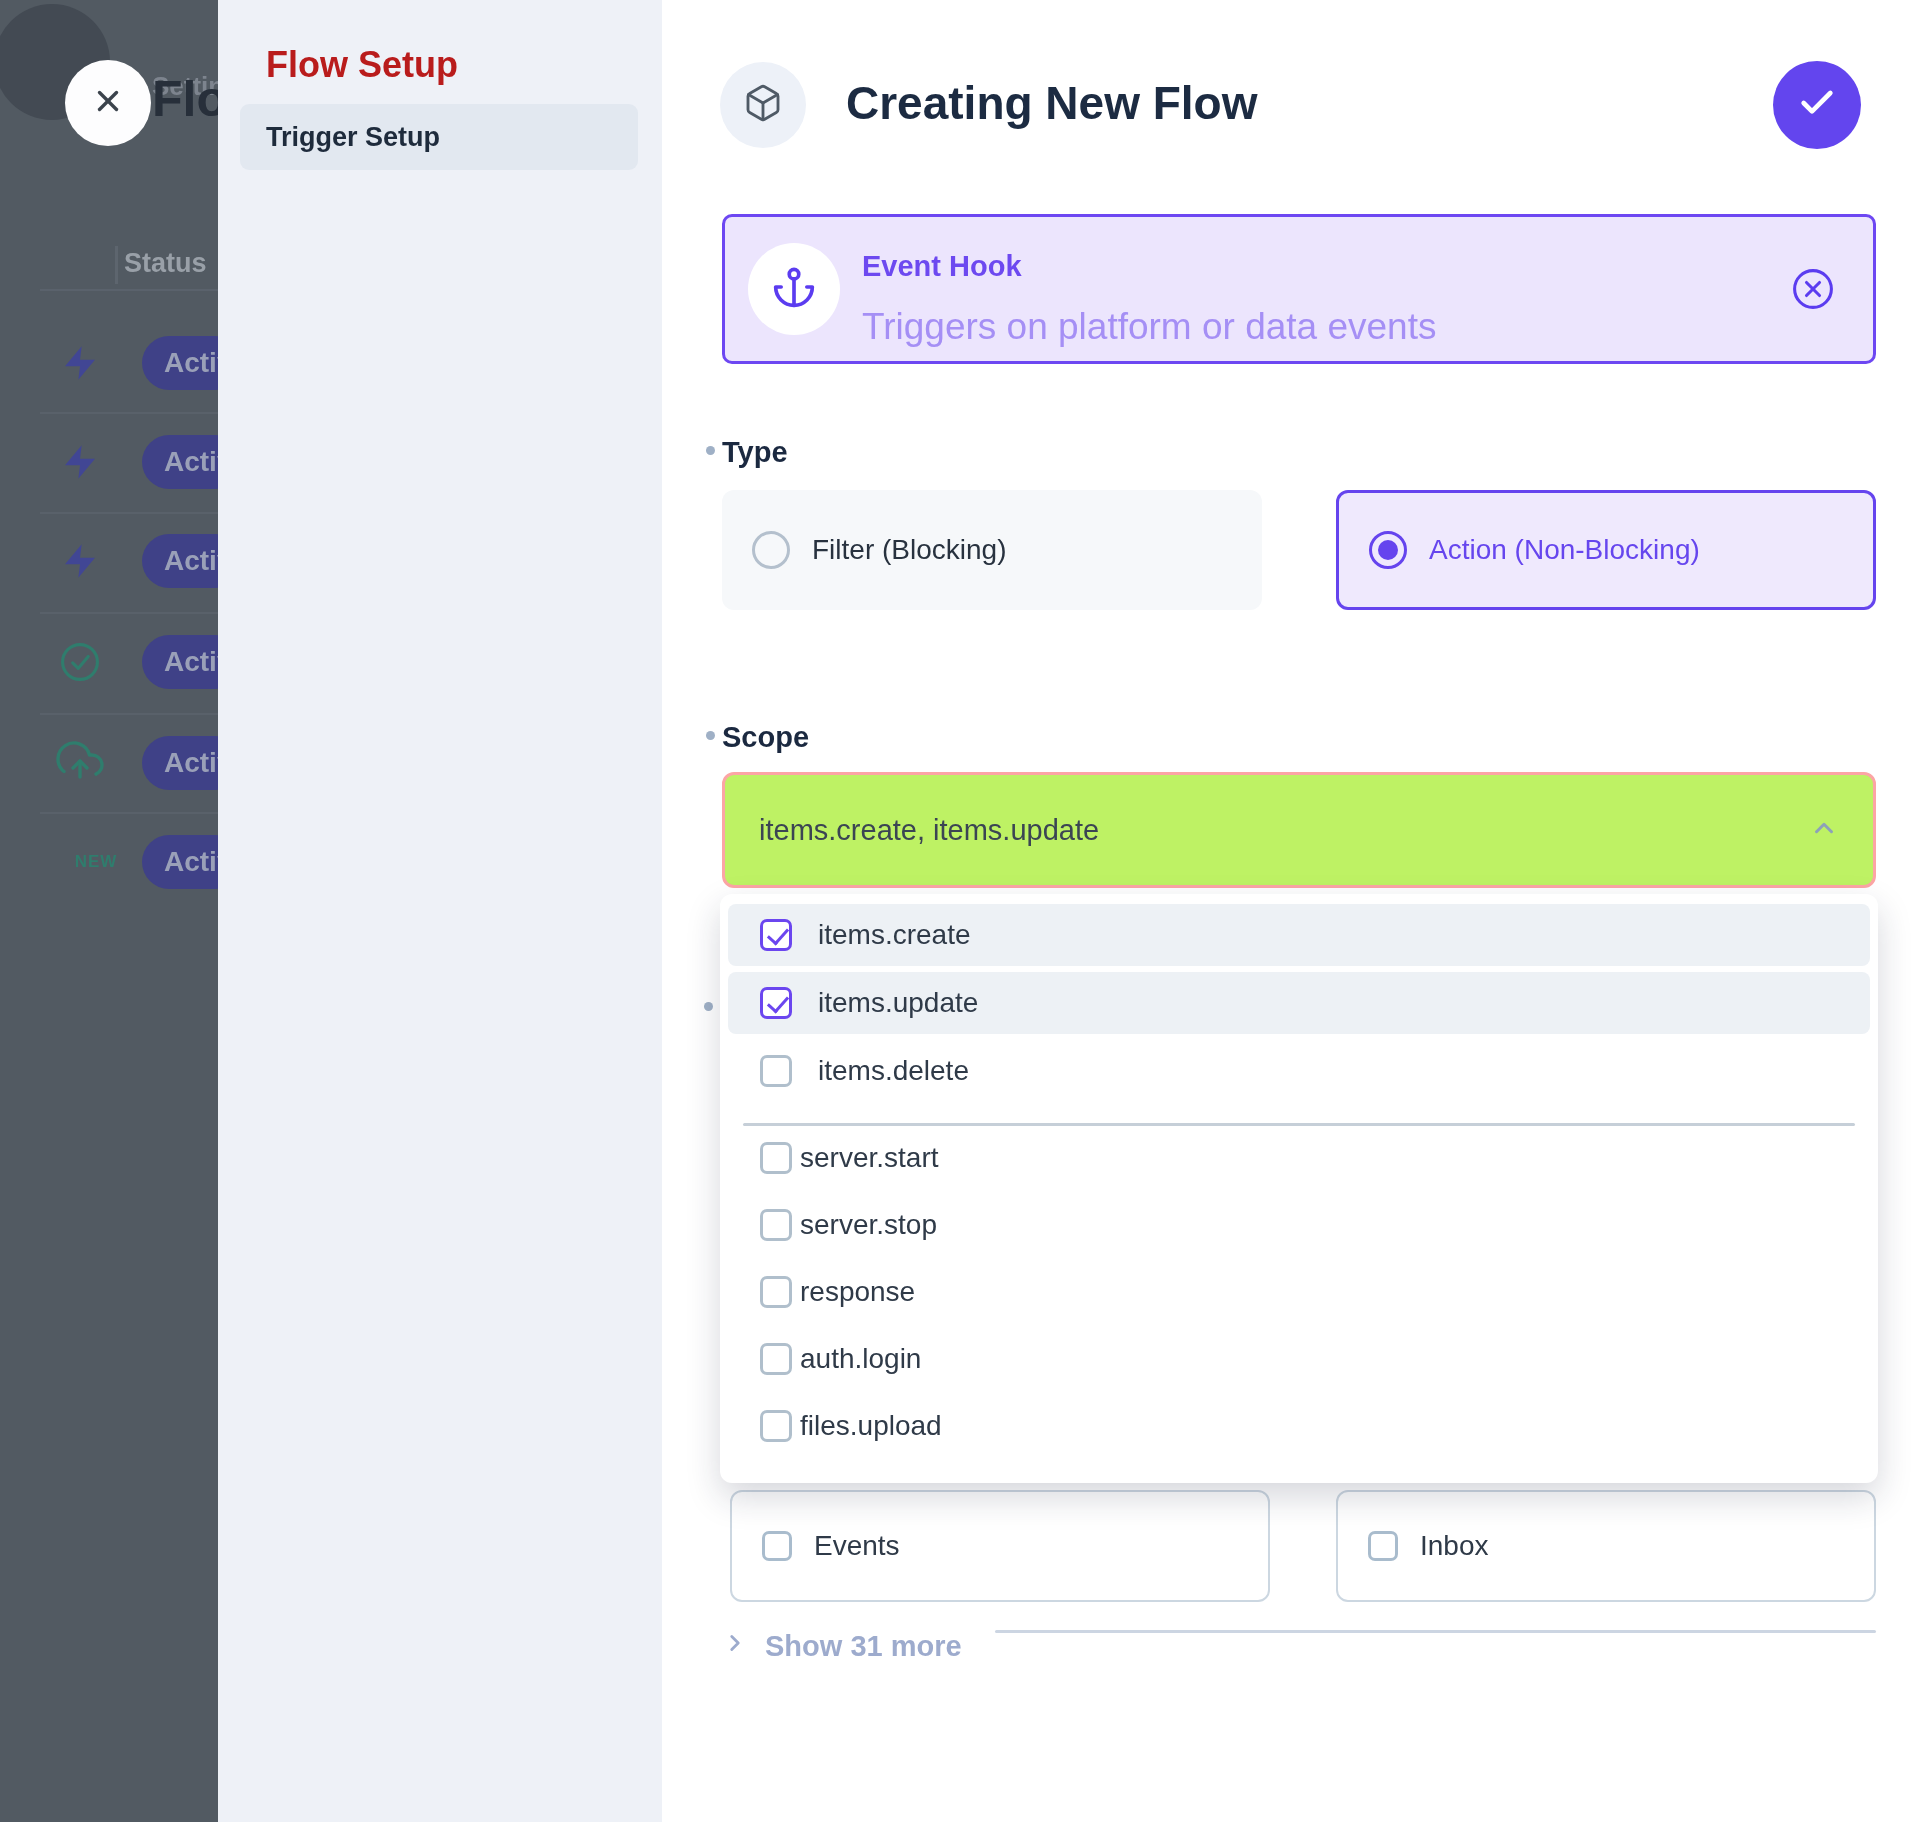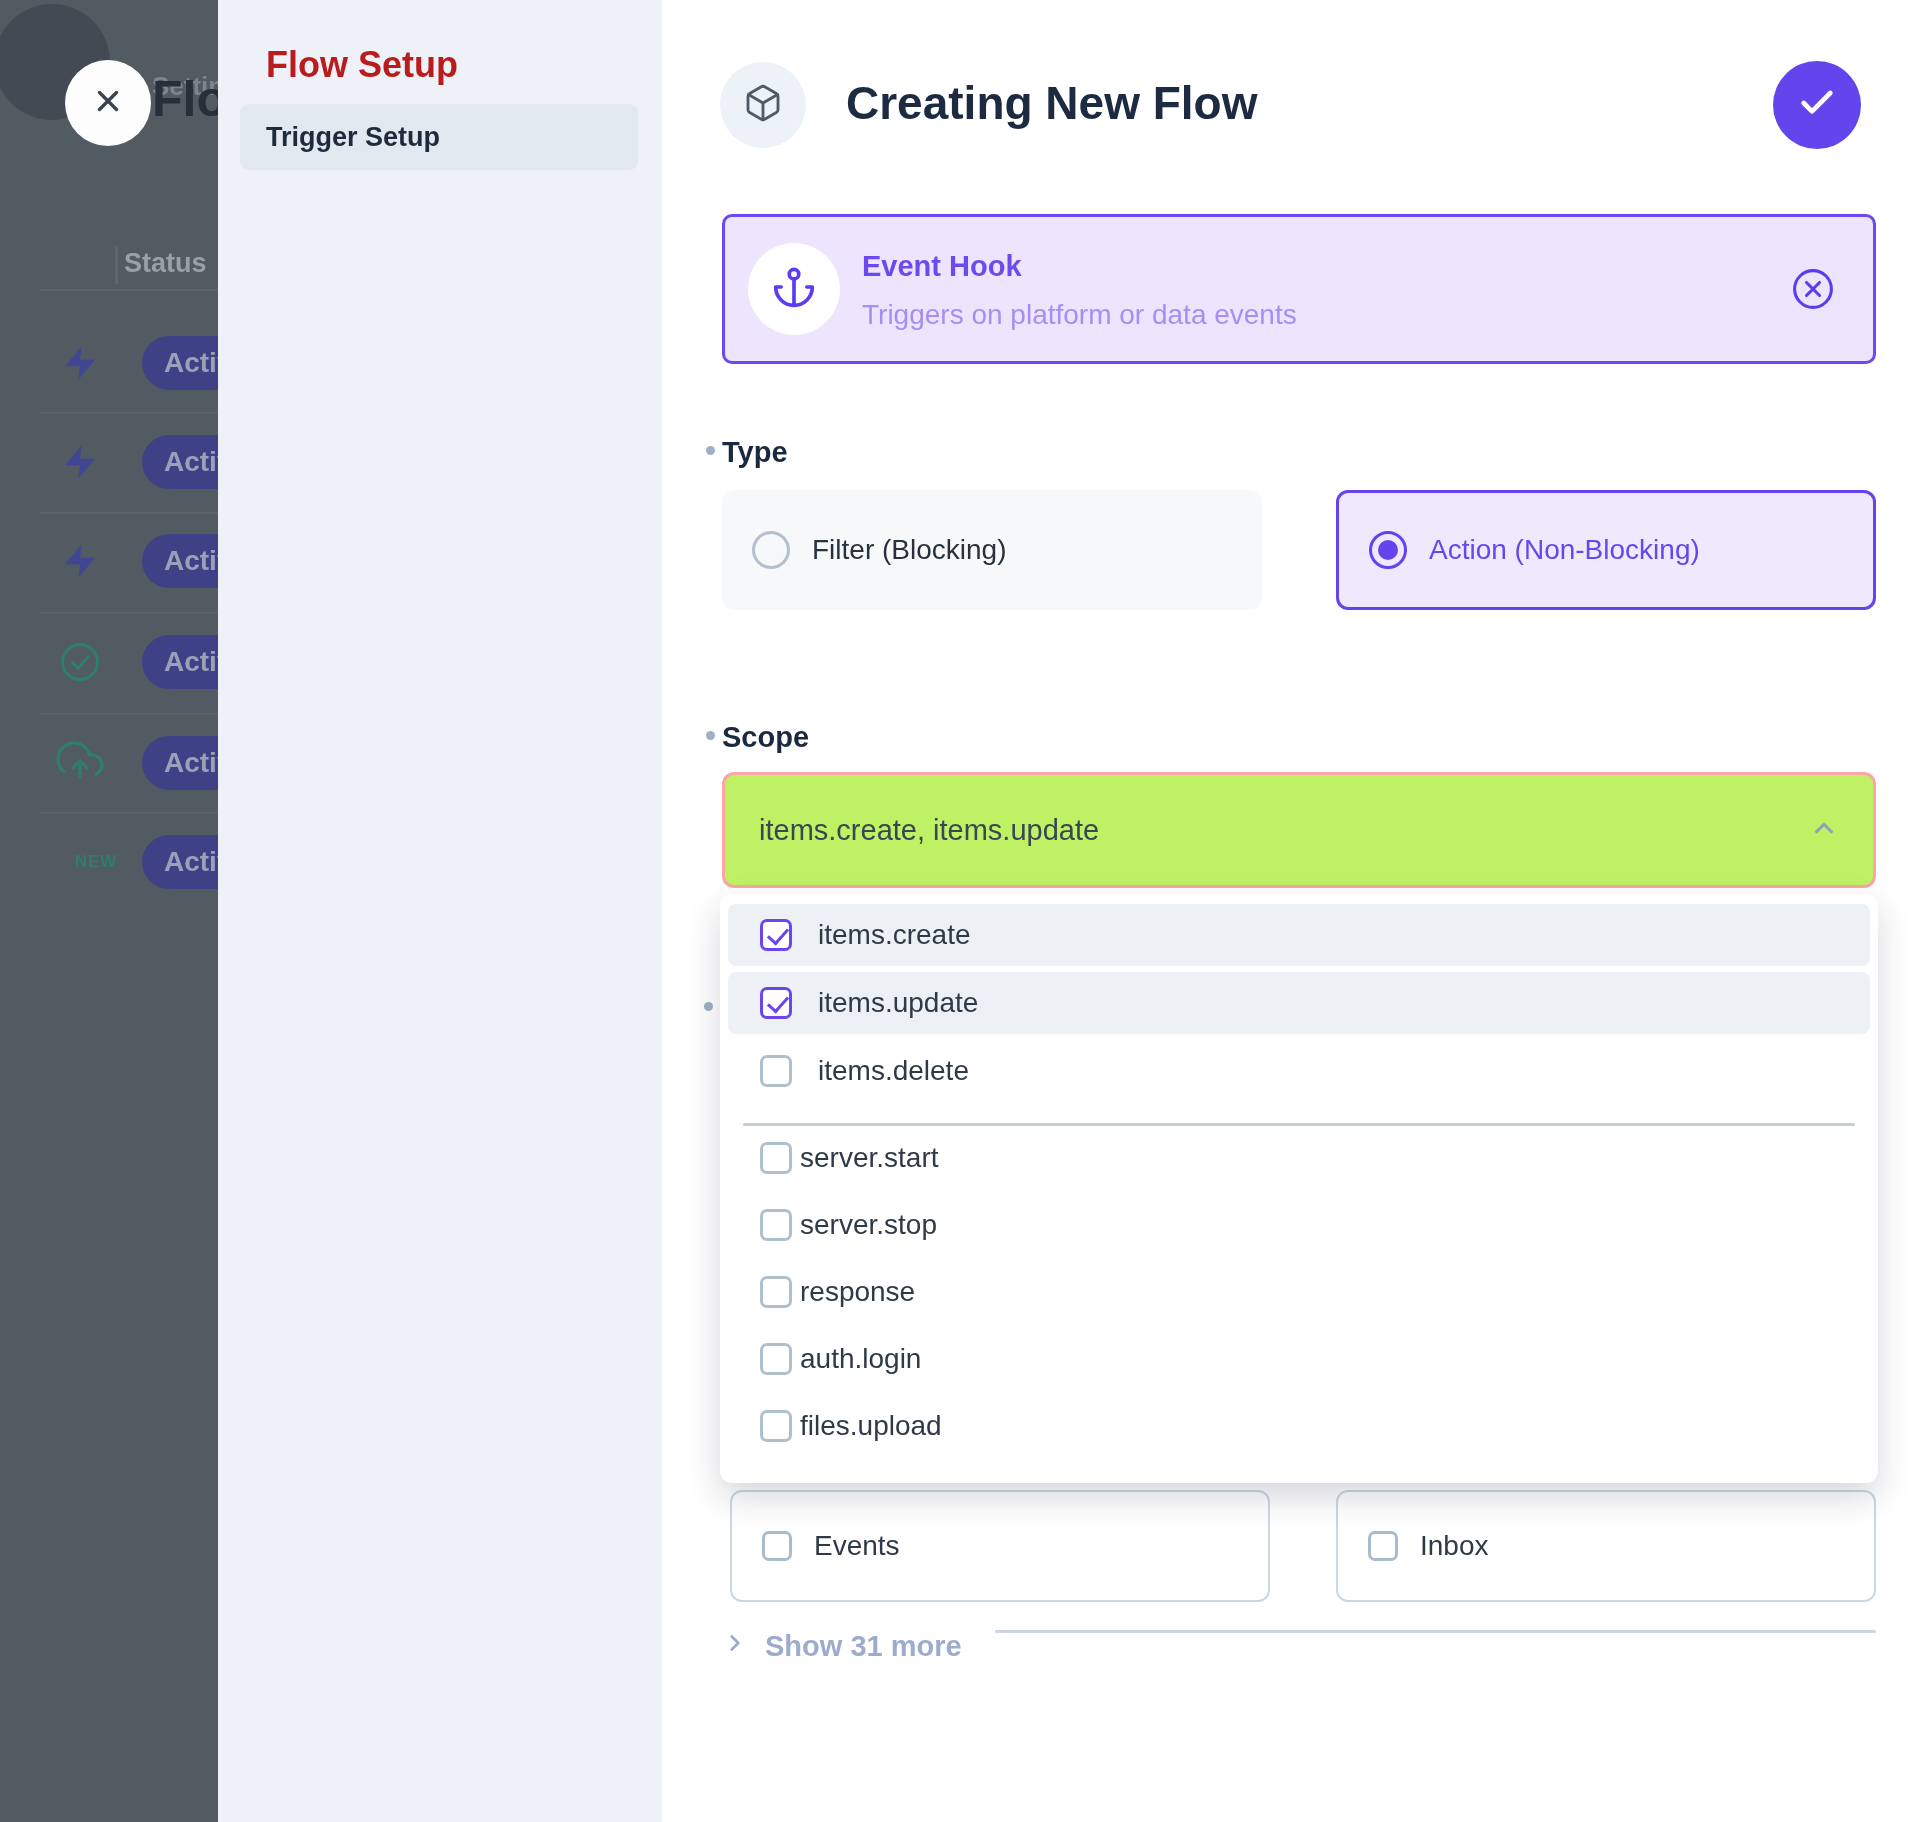--- a/index.html
+++ b/index.html
@@ -30,21 +30,21 @@
   .icon-circle{position:absolute;left:58px;top:62px;width:86px;height:86px;border-radius:50%;background:#edf1f8;
                display:flex;align-items:center;justify-content:center;}
   .d-title{position:absolute;left:184px;top:76px;font-size:46px;font-weight:700;color:#1c2b42;white-space:nowrap;}
   .save-btn{position:absolute;left:1111px;top:61px;width:88px;height:88px;border-radius:50%;background:#6345ee;
             display:flex;align-items:center;justify-content:center;cursor:pointer;}
   .banner{position:absolute;left:60px;top:214px;width:1154px;height:150px;box-sizing:border-box;
           background:#ece5fd;border:3px solid #6d47f2;border-radius:10px;cursor:pointer;}
   .anchor-circle{position:absolute;left:86px;top:243px;width:92px;height:92px;border-radius:50%;background:#fff;
                  display:flex;align-items:center;justify-content:center;}
   .banner-title{position:absolute;left:200px;top:250px;font-size:29px;font-weight:600;color:#6d49f0;}
-  .banner-sub{position:absolute;left:200px;top:299px;font-size:28px;font-weight:400;color:#a58ff5;}
+  .banner-sub{position:absolute;left:200px;top:306px;font-size:37px;font-weight:400;color:#a58ff5;}
   .deselect{position:absolute;left:1128px;top:266px;width:46px;height:46px;cursor:pointer;}
   .req-dot{position:absolute;width:9px;height:9px;border-radius:50%;background:#9fb0c6;}
   .f-label{position:absolute;font-size:29px;font-weight:700;color:#1b2940;}
   .opt-card{position:absolute;top:490px;width:540px;height:120px;box-sizing:border-box;border-radius:12px;
             display:flex;align-items:center;padding-left:30px;gap:22px;cursor:pointer;}
   .card-gray{left:60px;background:#f6f8fa;}
   .card-purple{left:674px;background:#efe9fd;border:3px solid #6544ee;}
   .radio{width:38px;height:38px;box-sizing:border-box;border:3.5px solid #b4c0cd;border-radius:50%;flex:none;}
   .radio.checked{border-color:#6544ee;position:relative;}
   .radio.checked::after{content:"";position:absolute;left:6px;top:6px;right:6px;bottom:6px;border-radius:50%;background:#6544ee;}

